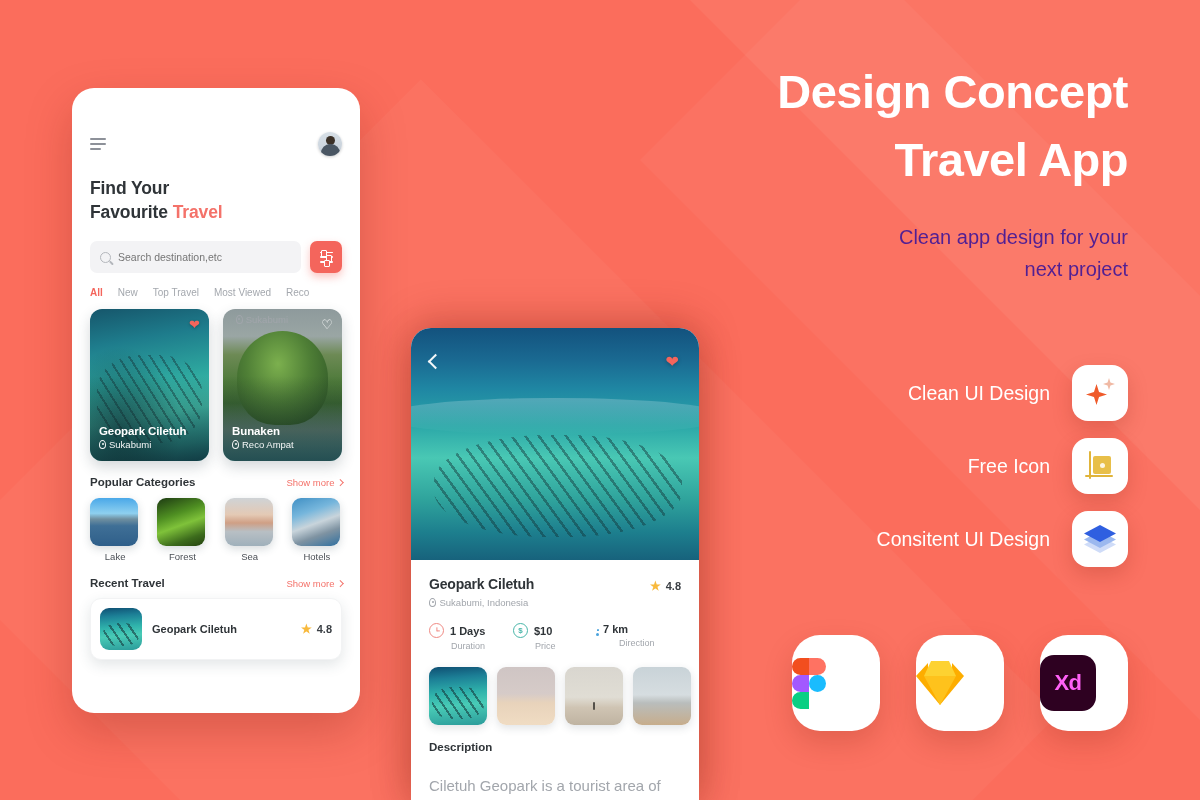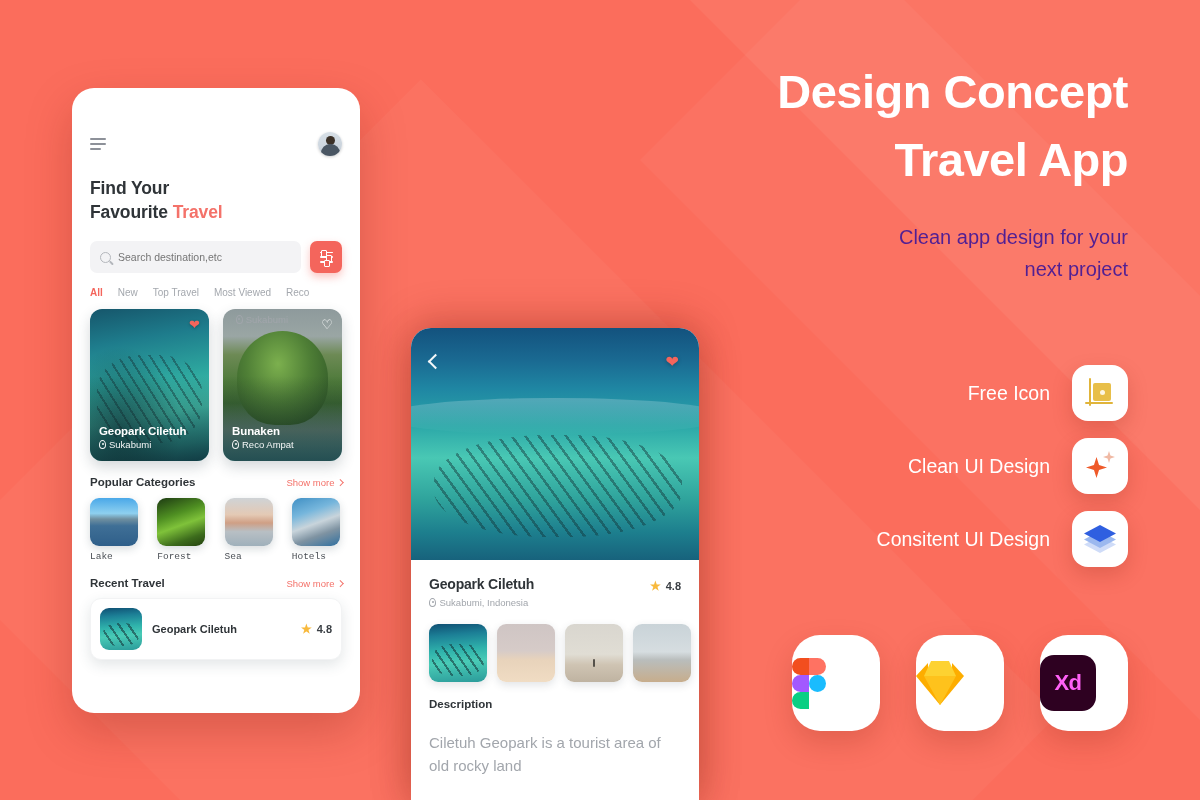--- a/index.html
+++ b/index.html
@@ -85,21 +85,21 @@
   .heart-btn{position:absolute;right:9px;top:9px;z-index:3;font-size:13px;line-height:1;cursor:pointer;}
   .heart-on{color:#f4655c;text-shadow:0 1px 3px rgba(0,0,0,.25);}
   .heart-off{color:#fff;opacity:.92;}
 
   .sechead{display:flex;align-items:center;justify-content:space-between;margin-top:15px;}
   .sechead h3{font-size:11.5px;font-weight:700;color:#2f3438;}
   .showmore{font-size:9.5px;color:#f4726a;display:flex;align-items:center;gap:3px;cursor:pointer;text-align:center;}
   .chev{width:4.5px;height:4.5px;border-top:1.3px solid currentColor;border-right:1.3px solid currentColor;transform:rotate(45deg);}
 
   .cats{display:flex;gap:17px;margin-top:10px;}
-  .cat{width:68px;cursor:pointer;font-family:Liberation Mono, monospace;}
+  .cat{width:68px;text-align:center;cursor:pointer;}
   .cat .th{width:48px;height:48px;border-radius:9px;overflow:hidden;box-shadow:0 3px 8px rgba(40,60,70,.18);}
   .cat .nm{font-size:9.5px;color:#4a4f55;margin-top:5px;}
   .th-lake{background:linear-gradient(180deg,#4aa8e8 0%,#8ed0f0 32%,#6f8fa0 44%,#3f6f96 58%,#2f5f8a 100%);}
   .th-forest{background:linear-gradient(160deg,#1d3a12 0%,#4f8f22 35%,#7fc23a 55%,#3c6b1c 80%,#24420f 100%);}
   .th-sea{background:linear-gradient(180deg,#cfd3d6 0%,#e4c9b4 35%,#cf9f85 52%,#b8bfc4 70%,#9fb0bb 100%);}
   .th-hotels{background:linear-gradient(160deg,#3f8fc4 0%,#76b6dc 30%,#c8d4db 52%,#7f93a2 72%,#2f6f9f 100%);}
 
   .recent{margin-top:9px;background:#fff;border-radius:11px;padding:9px;display:flex;align-items:center;gap:10px;
     box-shadow:0 5px 14px rgba(40,60,70,.13);border:1px solid #f2f3f4;}
   .recent .th{width:42px;height:42px;border-radius:9px;flex:none;overflow:hidden;}
@@ -368,20 +368,43 @@
           <span class="pin"></span>
           <span>Sukabumi, Indonesia</span>
         </div>
       </div>
       <div class="d-rate">
         <span class="star">★</span>
         <span>4.8</span>
       </div>
     </div>
 
+    <div class="stats">
+      <div class="stat">
+        <div class="line">
+          <span class="sicon ic-clock"></span>
+          <span class="val">1 Days</span>
+        </div>
+        <div class="lbl">Duration</div>
+      </div>
+      <div class="stat">
+        <div class="line">
+          <span class="sicon ic-price">$</span>
+          <span class="val">$10</span>
+        </div>
+        <div class="lbl">Price</div>
+      </div>
+      <div class="stat">
+        <div class="line">
+          <span class="ic-dir"><span class="pin2"></span></span>
+          <span class="val">7 km</span>
+        </div>
+        <div class="lbl">Direction</div>
+      </div>
+    </div>
 
     <div class="gallery">
       <div class="gi g1"></div>
       <div class="gi g2"></div>
       <div class="gi g3"></div>
       <div class="gi g4"></div>
     </div>
 
     <div class="desc-h">Description</div>
     <div class="desc-p">Ciletuh Geopark is a tourist area of old rocky land</div>
@@ -395,38 +418,38 @@
     <div>Design Concept</div>
     <div>Travel App</div>
   </div>
 
   <div class="r-sub">
     <div>Clean app design for your</div>
     <div>next project</div>
   </div>
 
   <div class="feats">
+
+    <div class="feat">
+      <div class="feat-lbl">Clean UI Design</div>
+      <div class="badge">
+        <div class="spark">
+          <span class="big"></span>
+            <span class="sm"></span>
+        </div>
+      </div>
+    </div>
 
     <div class="feat">
       <div class="feat-lbl">Free Icon</div>
       <div class="badge">
         <div class="crop">
           <span class="v"></span>
             <span class="h"></span>
             <span class="sq"></span>
-        </div>
-      </div>
-    </div>
-
-    <div class="feat">
-      <div class="feat-lbl">Clean UI Design</div>
-      <div class="badge">
-        <div class="spark">
-          <span class="big"></span>
-            <span class="sm"></span>
         </div>
       </div>
     </div>
 
     <div class="feat">
       <div class="feat-lbl">Consitent UI Design</div>
       <div class="badge">
         <div class="layers">
           <i class="l3"></i>
             <i class="l2"></i>

